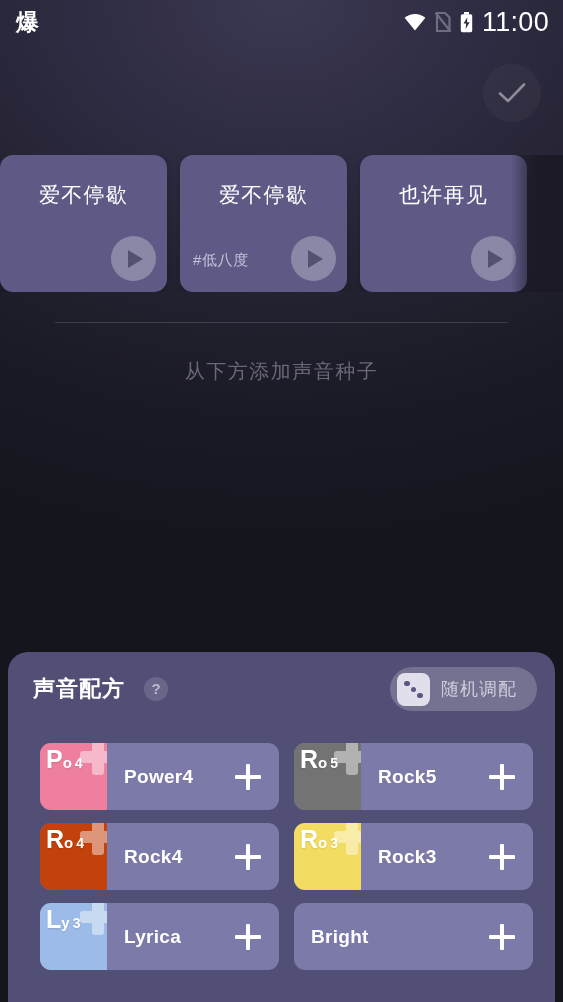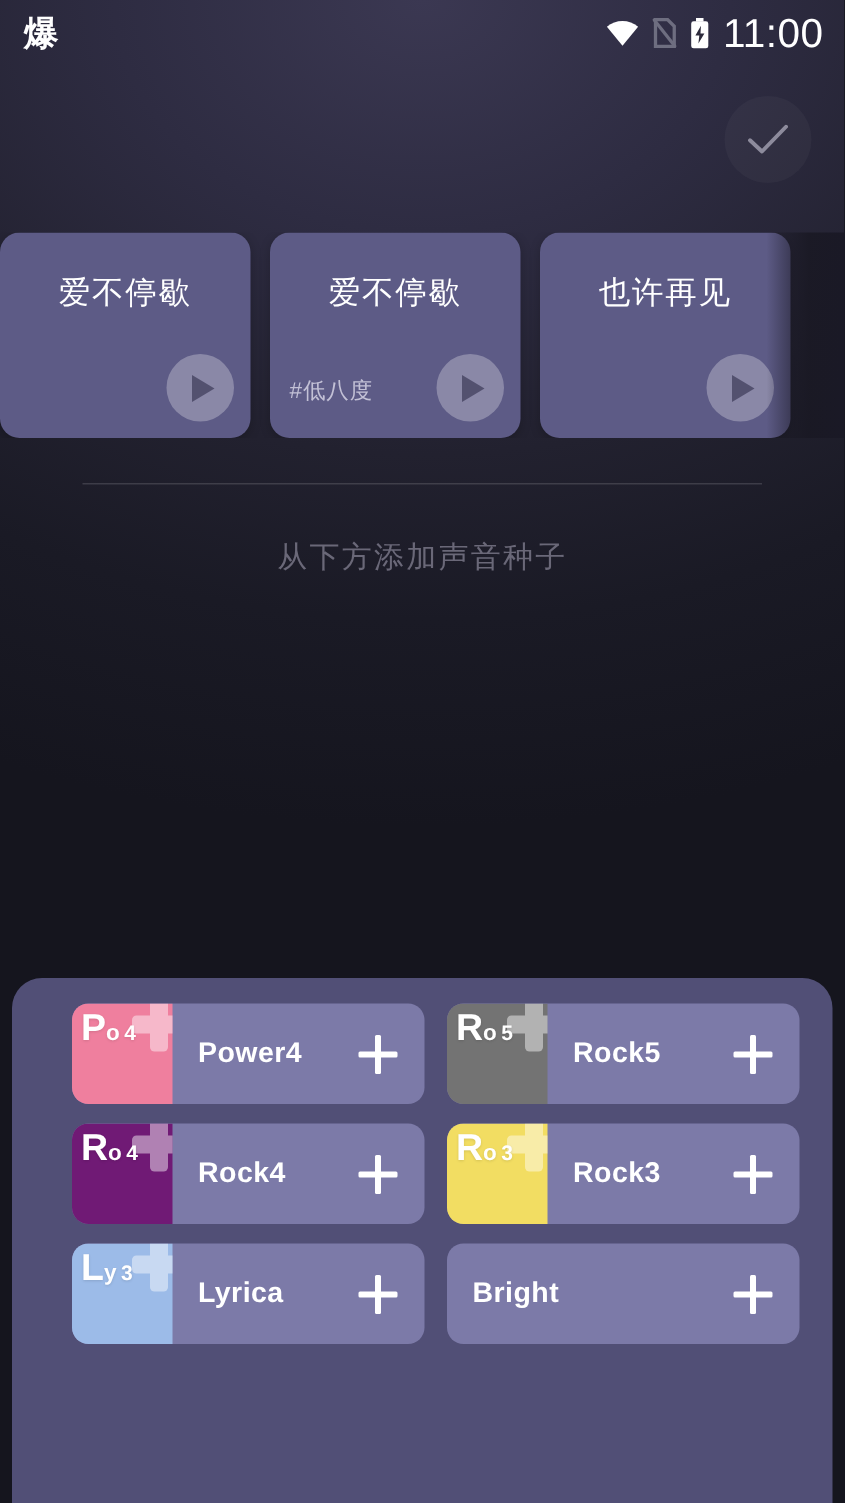--- a/index.html
+++ b/index.html
@@ -109,21 +109,21 @@
     position:relative; flex:0 0 33px;
   }
   .dice i{ position:absolute; width:5.5px;height:5.5px;border-radius:50%;background:#5a5880; }
   .dice i:nth-child(1){ left:7px; top:8px; }
   .dice i:nth-child(2){ left:13.5px; top:14px; }
   .dice i:nth-child(3){ left:20px; top:20px; }
   .rp-random span{ color:#cdcbdc; font-size:18px; letter-spacing:1px; }
   
   .chip-grid{
     display:grid; grid-template-columns:1fr 1fr; gap:13px 15px;
-    padding:17px 22px 0 40px;
+    padding:17px 22px 0 32px;
   }
   .chip{
     height:67px; border-radius:11px;
     background:#7c7aa8;
     display:flex; align-items:center; overflow:hidden;
     position:relative;
   }
   .chip-thumb{
     width:67px; height:67px; flex:0 0 67px;
     position:relative; overflow:hidden;
@@ -229,20 +229,32 @@
     </div>
 
   </div>
   <div class="strip-fade"></div>
 
   <div class="divider"></div>
   <div class="hint">从下方添加声音种子</div>
 
   <div class="recipe-panel">
 
+    <div class="rp-header">
+      <div class="rp-title">声音配方</div>
+      <div class="rp-help">?</div>
+      <div class="rp-random">
+        <span class="dice">
+            <i></i>
+            <i></i>
+            <i></i>
+          </span>
+        <span>随机调配</span>
+      </div>
+    </div>
 
     <div class="chip-grid">
 
       <div class="chip">
         <div class="chip-thumb" style="background: rgb(239, 127, 158);">
           <span class="arc"></span>
             <span class="cross"></span>
           <span class="code"><b>P</b><s>o</s><u>4</u></span>
         </div>
         <div class="chip-label">Power4</div>
@@ -253,21 +265,21 @@
         <div class="chip-thumb" style="background: #737373;">
           <span class="arc"></span>
             <span class="cross"></span>
           <span class="code"><b>R</b><s>o</s><u>5</u></span>
         </div>
         <div class="chip-label">Rock5</div>
         <div class="chip-add"></div>
       </div>
 
       <div class="chip">
-        <div class="chip-thumb" style="background: #701a75;">
+        <div class="chip-thumb" style="background: #c2410c;">
           <span class="arc"></span>
             <span class="cross"></span>
           <span class="code"><b>R</b><s>o</s><u>4</u></span>
         </div>
         <div class="chip-label">Rock4</div>
         <div class="chip-add"></div>
       </div>
 
       <div class="chip">
         <div class="chip-thumb" style="background: rgb(242, 221, 98);">

